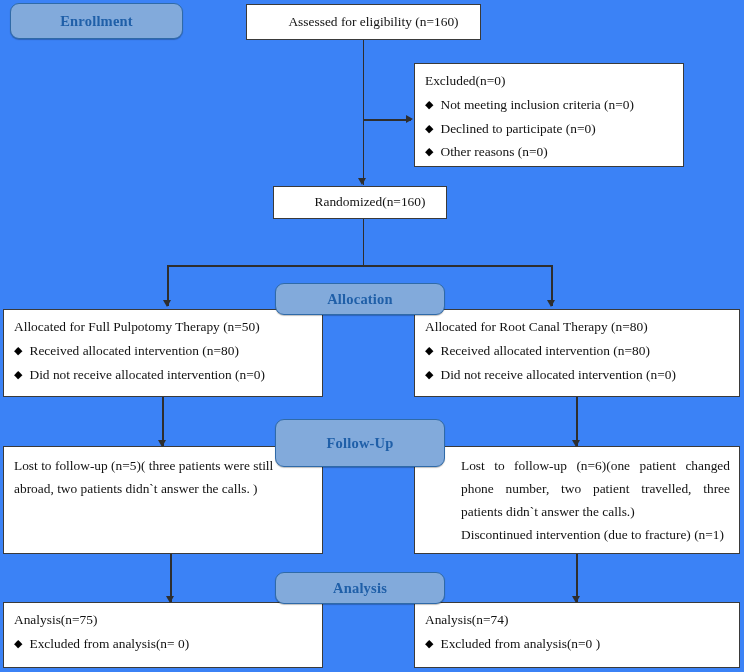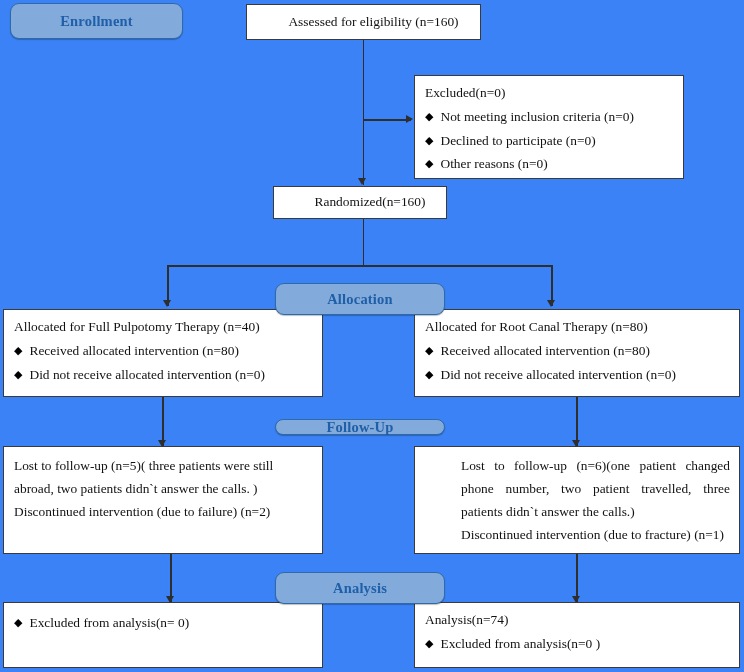--- a/index.html
+++ b/index.html
@@ -127,21 +127,21 @@
   <div class="box box-center" style="left:246px; top:4px; width:235px; height:36px;">
     <span>Assessed for eligibility (n=160)</span>
   </div>
 
   <div class="vline" style="left:362.5px; top:40px; height:145px;"></div>
   <div class="arrow-down" style="left:358px; top:178px;"></div>
 
   <div class="hline" style="left:362.5px; top:119px; width:48px;"></div>
   <div class="arrow-right" style="left:406px; top:115px;"></div>
 
-  <div class="box box-pad" style="left:414px; top:75px; width:270px; height:104px;">
+  <div class="box box-pad" style="left:414px; top:63px; width:270px; height:104px;">
     <span class="line-item">Excluded(n=0)</span>
     <div class="bullet">
       <span class="dia">◆</span>
       <span class="btxt">Not meeting inclusion criteria (n=0)</span>
     </div>
     <div class="bullet">
       <span class="dia">◆</span>
       <span class="btxt">Declined to participate (n=0)</span>
     </div>
     <div class="bullet">
@@ -159,21 +159,21 @@
   <div class="vline" style="left:167px; top:265px; height:41px;"></div>
   <div class="arrow-down" style="left:163px; top:300px;"></div>
   <div class="vline" style="left:551px; top:265px; height:41px;"></div>
   <div class="arrow-down" style="left:547px; top:300px;"></div>
 
   <div class="pill" style="left:275px; top:283px; width:170px; height:32px;">
     <span>Allocation</span>
   </div>
 
   <div class="box box-pad" style="left:3px; top:309px; width:320px; height:88px;">
-    <span class="line-item">Allocated for Full Pulpotomy Therapy (n=40)</span>
+    <span class="line-item">Allocated for Full Pulpotomy Therapy (n=50)</span>
     <div class="bullet">
       <span class="dia">◆</span>
       <span class="btxt">Received allocated intervention (n=80)</span>
     </div>
     <div class="bullet">
       <span class="dia">◆</span>
       <span class="btxt">Did not receive allocated intervention (n=0)</span>
     </div>
   </div>
 
@@ -187,44 +187,44 @@
       <span class="dia">◆</span>
       <span class="btxt">Did not receive allocated intervention   (n=0)</span>
     </div>
   </div>
 
   <div class="vline" style="left:162px; top:397px; height:49px;"></div>
   <div class="arrow-down" style="left:158px; top:440px;"></div>
   <div class="vline" style="left:576px; top:397px; height:49px;"></div>
   <div class="arrow-down" style="left:572px; top:440px;"></div>
 
-  <div class="pill" style="left:275px; top:419px; width:170px; height:16px;">
+  <div class="pill" style="left:275px; top:419px; width:170px; height:48px;">
     <span>Follow-Up</span>
   </div>
 
   <div class="box box-pad loose" style="left:3px; top:446px; width:320px; height:108px;">
     <div>Lost to follow-up (n=5)( three patients were still abroad, two patients didn`t answer the calls. )</div>
-    <div>Discontinued intervention (due to failure) (n=2)</div>
   </div>
 
   <div class="box box-pad loose" style="left:414px; top:446px; width:326px; height:108px;padding-left:46px;">
     <div class="just">Lost to follow-up (n=6)(one patient changed phone number, two patient travelled, three patients didn`t answer the calls.)</div>
     <div>Discontinued intervention (due to fracture) (n=1)</div>
   </div>
 
   <div class="vline" style="left:170px; top:554px; height:48px;"></div>
   <div class="arrow-down" style="left:166px; top:596px;"></div>
   <div class="vline" style="left:576px; top:554px; height:48px;"></div>
   <div class="arrow-down" style="left:572px; top:596px;"></div>
 
   <div class="pill" style="left:275px; top:572px; width:170px; height:32px;">
     <span>Analysis</span>
   </div>
 
   <div class="box box-pad" style="left:3px; top:602px; width:320px; height:66px;">
+    <span class="line-item">Analysis(n=75)</span>
     <div class="bullet">
       <span class="dia">◆</span>
       <span class="btxt">Excluded from analysis(n= 0)</span>
     </div>
   </div>
 
   <div class="box box-pad" style="left:414px; top:602px; width:326px; height:66px;">
     <span class="line-item">Analysis(n=74)</span>
     <div class="bullet">
       <span class="dia">◆</span>

